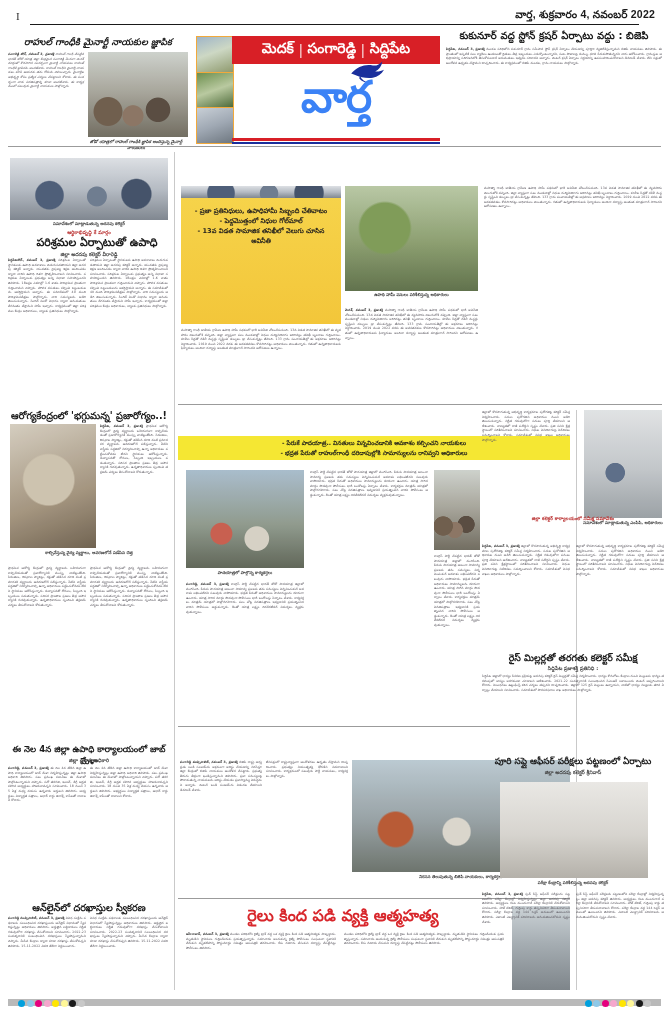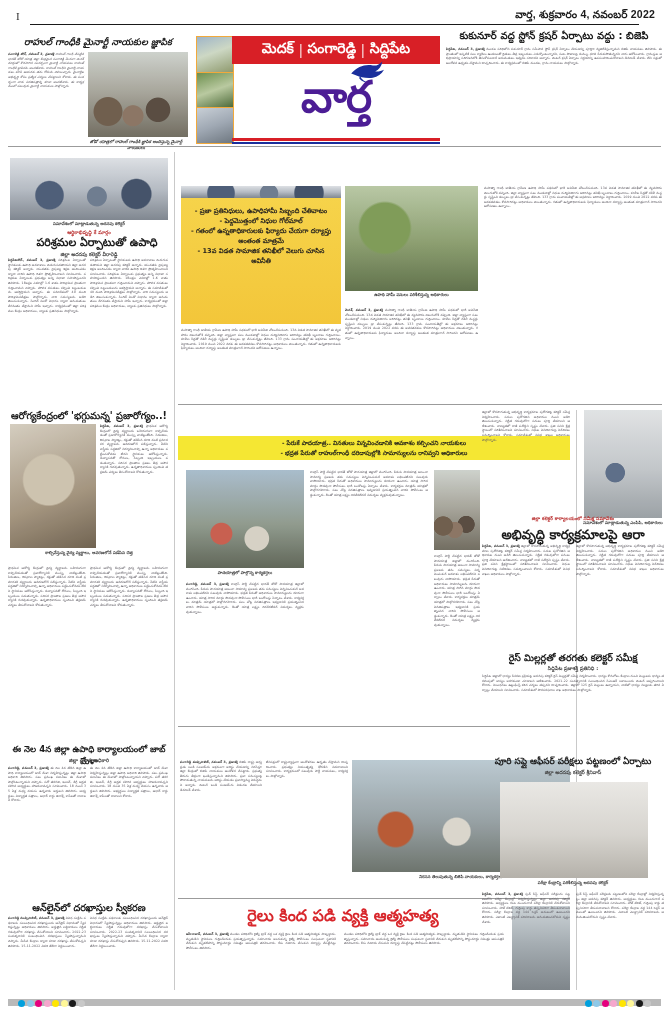--- a/index.html
+++ b/index.html
@@ -30,21 +30,21 @@
   .edition-bar {
     position:absolute; left:232px; top:36px; width:208px; height:28px;
     background:#d81f26; color:#fff; display:flex; align-items:center;
     justify-content:center; gap:5px; font-size:14px; font-weight:bold;
   }
   .edition-bar span.sep { color:#fff; font-weight:400; opacity:.85; }
 
   .masthead-logo {
     position:absolute; left:232px; top:64px; width:208px; height:76px;
     display:flex; align-items:center; justify-content:center;
-    color:#4c1d95; font-size:44px; font-weight:bold; letter-spacing:-1px;
+    color:#3b82f6; font-size:44px; font-weight:bold; letter-spacing:-1px;
     font-family:"DejaVu Sans", sans-serif;
   }
   .masthead-underline { position:absolute; left:232px; top:138px; width:208px; height:3px; background:#d81f26; }
   .masthead-underline2 { position:absolute; left:232px; top:142px; width:208px; height:1.5px; background:#1b2f9c; }
 
   .dove {
     position:absolute; left:348px; top:58px; width:40px; height:26px;
   }
 
   .photostrip { position:absolute; left:196px; top:36px; width:38px; height:108px;
@@ -190,21 +190,20 @@
       <span>మండల పరిధిలోని కుకునూర్ గ్రామ సమీపాన స్టోన్ క్రషర్ ఏర్పాటు చేయడాన్ని పూర్తిగా వ్యతిరేకిస్తున్నామని బిజెపి నాయకులు తెలిపారు. ఈ ప్రాంతంలో ఇప్పటికే పలు క్వారీలు ఉండటంతో రైతులు తీవ్ర ఇబ్బందులు ఎదుర్కొంటున్నారని, పంట పొలాలపై దుమ్ము, ధూళి పేరుకుపోతున్నదని వారు ఆరోపించారు. గ్రామస్తుల అభిప్రాయాన్ని పరిగణనలోకి తీసుకోకుండానే అనుమతులు ఇవ్వడం సరికాదని అన్నారు. వెంటనే క్రషర్ ఏర్పాటు నిర్ణయాన్ని ఉపసంహరించుకోవాలని డిమాండ్ చేశారు. లేని పక్షంలో ఆందోళన ఉధృతం చేస్తామని హెచ్చరించారు. ఈ కార్యక్రమంలో బిజెపి మండల, గ్రామ నాయకులు పాల్గొన్నారు.</span>
     </div>
   </div>
 
   <div class="hrule" style="left:8px;top:146px;width:653px;"></div>
 
 
   <div class="bullets" style="left:181px;top:198px;width:160px;height:126px;">
     <span class="bullets-line">- ప్రజా ప్రతినిధులు, ఉపాధిహామీ సిబ్బంది చేతివాటం</span>
     <span class="bullets-line">- పెద్దమొత్తంలో నిధుల గోల్‌మాల్</span>
-    <span class="bullets-line">- గతంలో ఉన్నతాధికారులకు ఫిర్యాదు చేయగా దర్యాప్తు అంతంత మాత్రమే</span>
     <span class="bullets-line">- 13వ విడత సామాజిక తనిఖీలో వెలుగు చూసిన అవినీతి</span>
   </div>
   <div class="photo img-meeting" style="left:181px;top:186px;width:160px;height:12px;"></div>
 
   <div class="photo img-green" style="left:345px;top:186px;width:133px;height:105px;"></div>
   <div class="caption" style="position:absolute;left:345px;top:292px;width:133px;">ఉపాధి హామీ పనులు పరిశీలిస్తున్న అధికారులు</div>
 
   <div class="body-copy" style="position:absolute;left:345px;top:308px;width:133px;height:92px;overflow:hidden;">
     <span class="dateline">మెదక్, నవంబర్ 3, ప్రజాశక్తి</span>
     <span>మహాత్మా గాంధీ జాతీయ గ్రామీణ ఉపాధి హామీ పథకంలో భారీ అవినీతి చోటుచేసుకుంది. 13వ విడత సామాజిక తనిఖీలో ఈ వ్యవహారం వెలుగులోకి వచ్చింది. జిల్లా వ్యాప్తంగా పలు మండలాల్లో నిధుల దుర్వినియోగం జరిగినట్లు తనిఖీ బృందాలు గుర్తించాయి. కూలీల పేర్లతో నకిలీ మస్టర్లు సృష్టించి డబ్బులు డ్రా చేసుకున్నట్లు తేలింది. 133 గ్రామ పంచాయతీల్లో ఈ అక్రమాలు జరిగినట్లు నిర్ధారించారు. 2019 నుంచి 2022 వరకు ఈ అవకతవకలు కొనసాగినట్లు అధికారులు చెబుతున్నారు. గతంలో ఉన్నతాధికారులకు ఫిర్యాదులు అందినా దర్యాప్తు అంతంత మాత్రంగానే సాగిందని ఆరోపణలు ఉన్నాయి.</span>
@@ -308,21 +307,20 @@
   </div>
   <div class="body-copy" style="position:absolute;left:90px;top:916px;width:78px;height:74px;overflow:hidden;">
     <span>వివిధ సంక్షేమ పథకాలకు సంబంధించిన దరఖాస్తులను ఆన్‌లైన్ విధానంలో స్వీకరిస్తున్నట్లు అధికారులు తెలిపారు. అర్హులైన లబ్ధిదారులు నిర్ణీత గడువులోగా దరఖాస్తు చేసుకోవాలని సూచించారు. 2022-23 సంవత్సరానికి సంబంధించిన దరఖాస్తులు స్వీకరిస్తున్నామని చెప్పారు. మీసేవ కేంద్రాల ద్వారా కూడా దరఖాస్తు చేసుకోవచ్చని తెలిపారు. 15-11-2022 చివరి తేదీగా నిర్ణయించారు.</span>
   </div>
 
   <div class="vrule" style="left:576px;top:410px;height:580px;"></div>
 
   <div class="photo img-office" style="left:584px;top:410px;width:78px;height:108px;"></div>
   <div class="caption" style="position:absolute;left:582px;top:520px;width:82px;">సమావేశంలో మాట్లాడుతున్న ఎంపిపి, అధికారులు</div>
   <div class="hl-art" style="position:absolute;left:482px;top:516px;width:182px;font-size:4.6px;color:#b33;">జిల్లా కలెక్టర్ కార్యాలయంలో సమీక్ష సమావేశం</div>
-  <div class="hl-col" style="position:absolute;left:482px;top:527px;width:182px;font-size:13px;">అభివృద్ధి కార్యక్రమాలపై ఆరా</div>
   <div class="body-copy" style="position:absolute;left:482px;top:544px;width:88px;height:100px;overflow:hidden;">
     <span class="dateline">సిద్దిపేట, నవంబర్ 3, ప్రజాశక్తి</span>
     <span>జిల్లాలో కొనసాగుతున్న అభివృద్ధి కార్యక్రమాల పురోగతిపై కలెక్టర్ సమీక్ష నిర్వహించారు. పనుల పురోగతిని అధికారుల నుంచి అడిగి తెలుసుకున్నారు. నిర్ణీత గడువులోగా పనులు పూర్తి చేయాలని ఆదేశించారు. నాణ్యతలో రాజీ పడొద్దని స్పష్టం చేశారు. ప్రతి పనిని క్షేత్రస్థాయిలో పరిశీలించాలని సూచించారు. నిధుల వినియోగంపై నివేదికలు సమర్పించాలని కోరారు. సమావేశంలో వివిధ శాఖల అధికారులు పాల్గొన్నారు.</span>
   </div>
   <div class="body-copy" style="position:absolute;left:576px;top:544px;width:88px;height:100px;overflow:hidden;">
     <span>జిల్లాలో కొనసాగుతున్న అభివృద్ధి కార్యక్రమాల పురోగతిపై కలెక్టర్ సమీక్ష నిర్వహించారు. పనుల పురోగతిని అధికారుల నుంచి అడిగి తెలుసుకున్నారు. నిర్ణీత గడువులోగా పనులు పూర్తి చేయాలని ఆదేశించారు. నాణ్యతలో రాజీ పడొద్దని స్పష్టం చేశారు. ప్రతి పనిని క్షేత్రస్థాయిలో పరిశీలించాలని సూచించారు. నిధుల వినియోగంపై నివేదికలు సమర్పించాలని కోరారు. సమావేశంలో వివిధ శాఖల అధికారులు పాల్గొన్నారు.</span>
   </div>
   <div class="body-copy" style="position:absolute;left:482px;top:410px;width:88px;height:102px;overflow:hidden;">
     <span>జిల్లాలో కొనసాగుతున్న అభివృద్ధి కార్యక్రమాల పురోగతిపై కలెక్టర్ సమీక్ష నిర్వహించారు. పనుల పురోగతిని అధికారుల నుంచి అడిగి తెలుసుకున్నారు. నిర్ణీత గడువులోగా పనులు పూర్తి చేయాలని ఆదేశించారు. నాణ్యతలో రాజీ పడొద్దని స్పష్టం చేశారు. ప్రతి పనిని క్షేత్రస్థాయిలో పరిశీలించాలని సూచించారు. నిధుల వినియోగంపై నివేదికలు సమర్పించాలని కోరారు. సమావేశంలో వివిధ శాఖల అధికారులు పాల్గొన్నారు.</span>
   </div>

